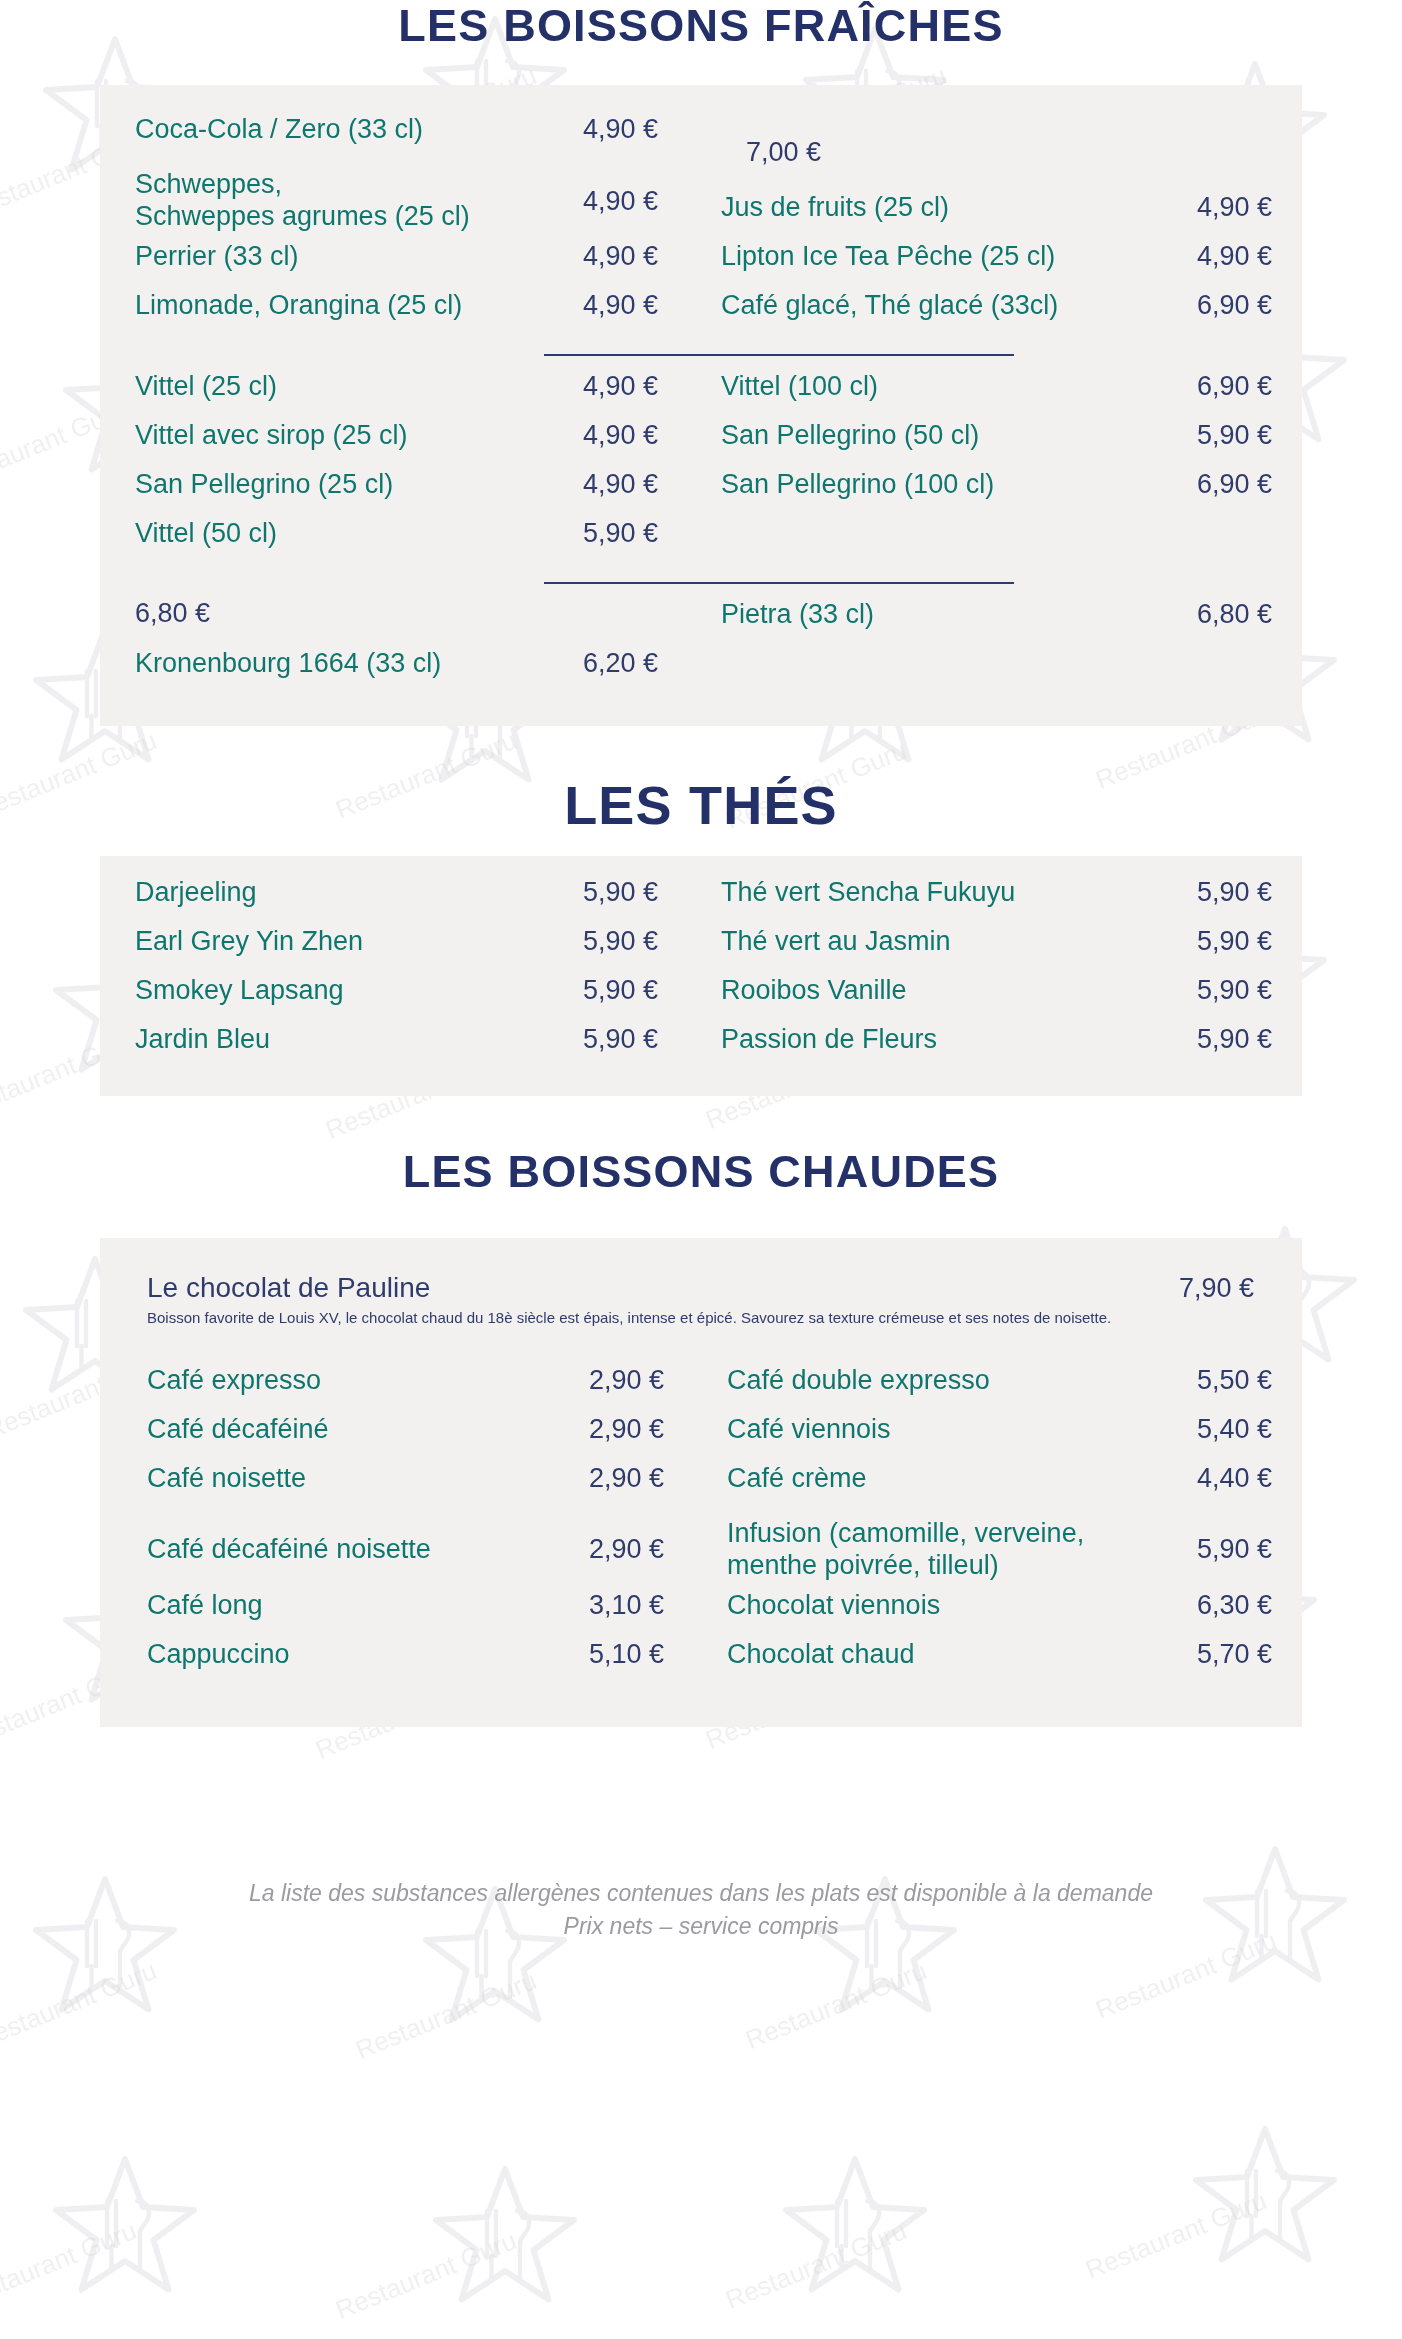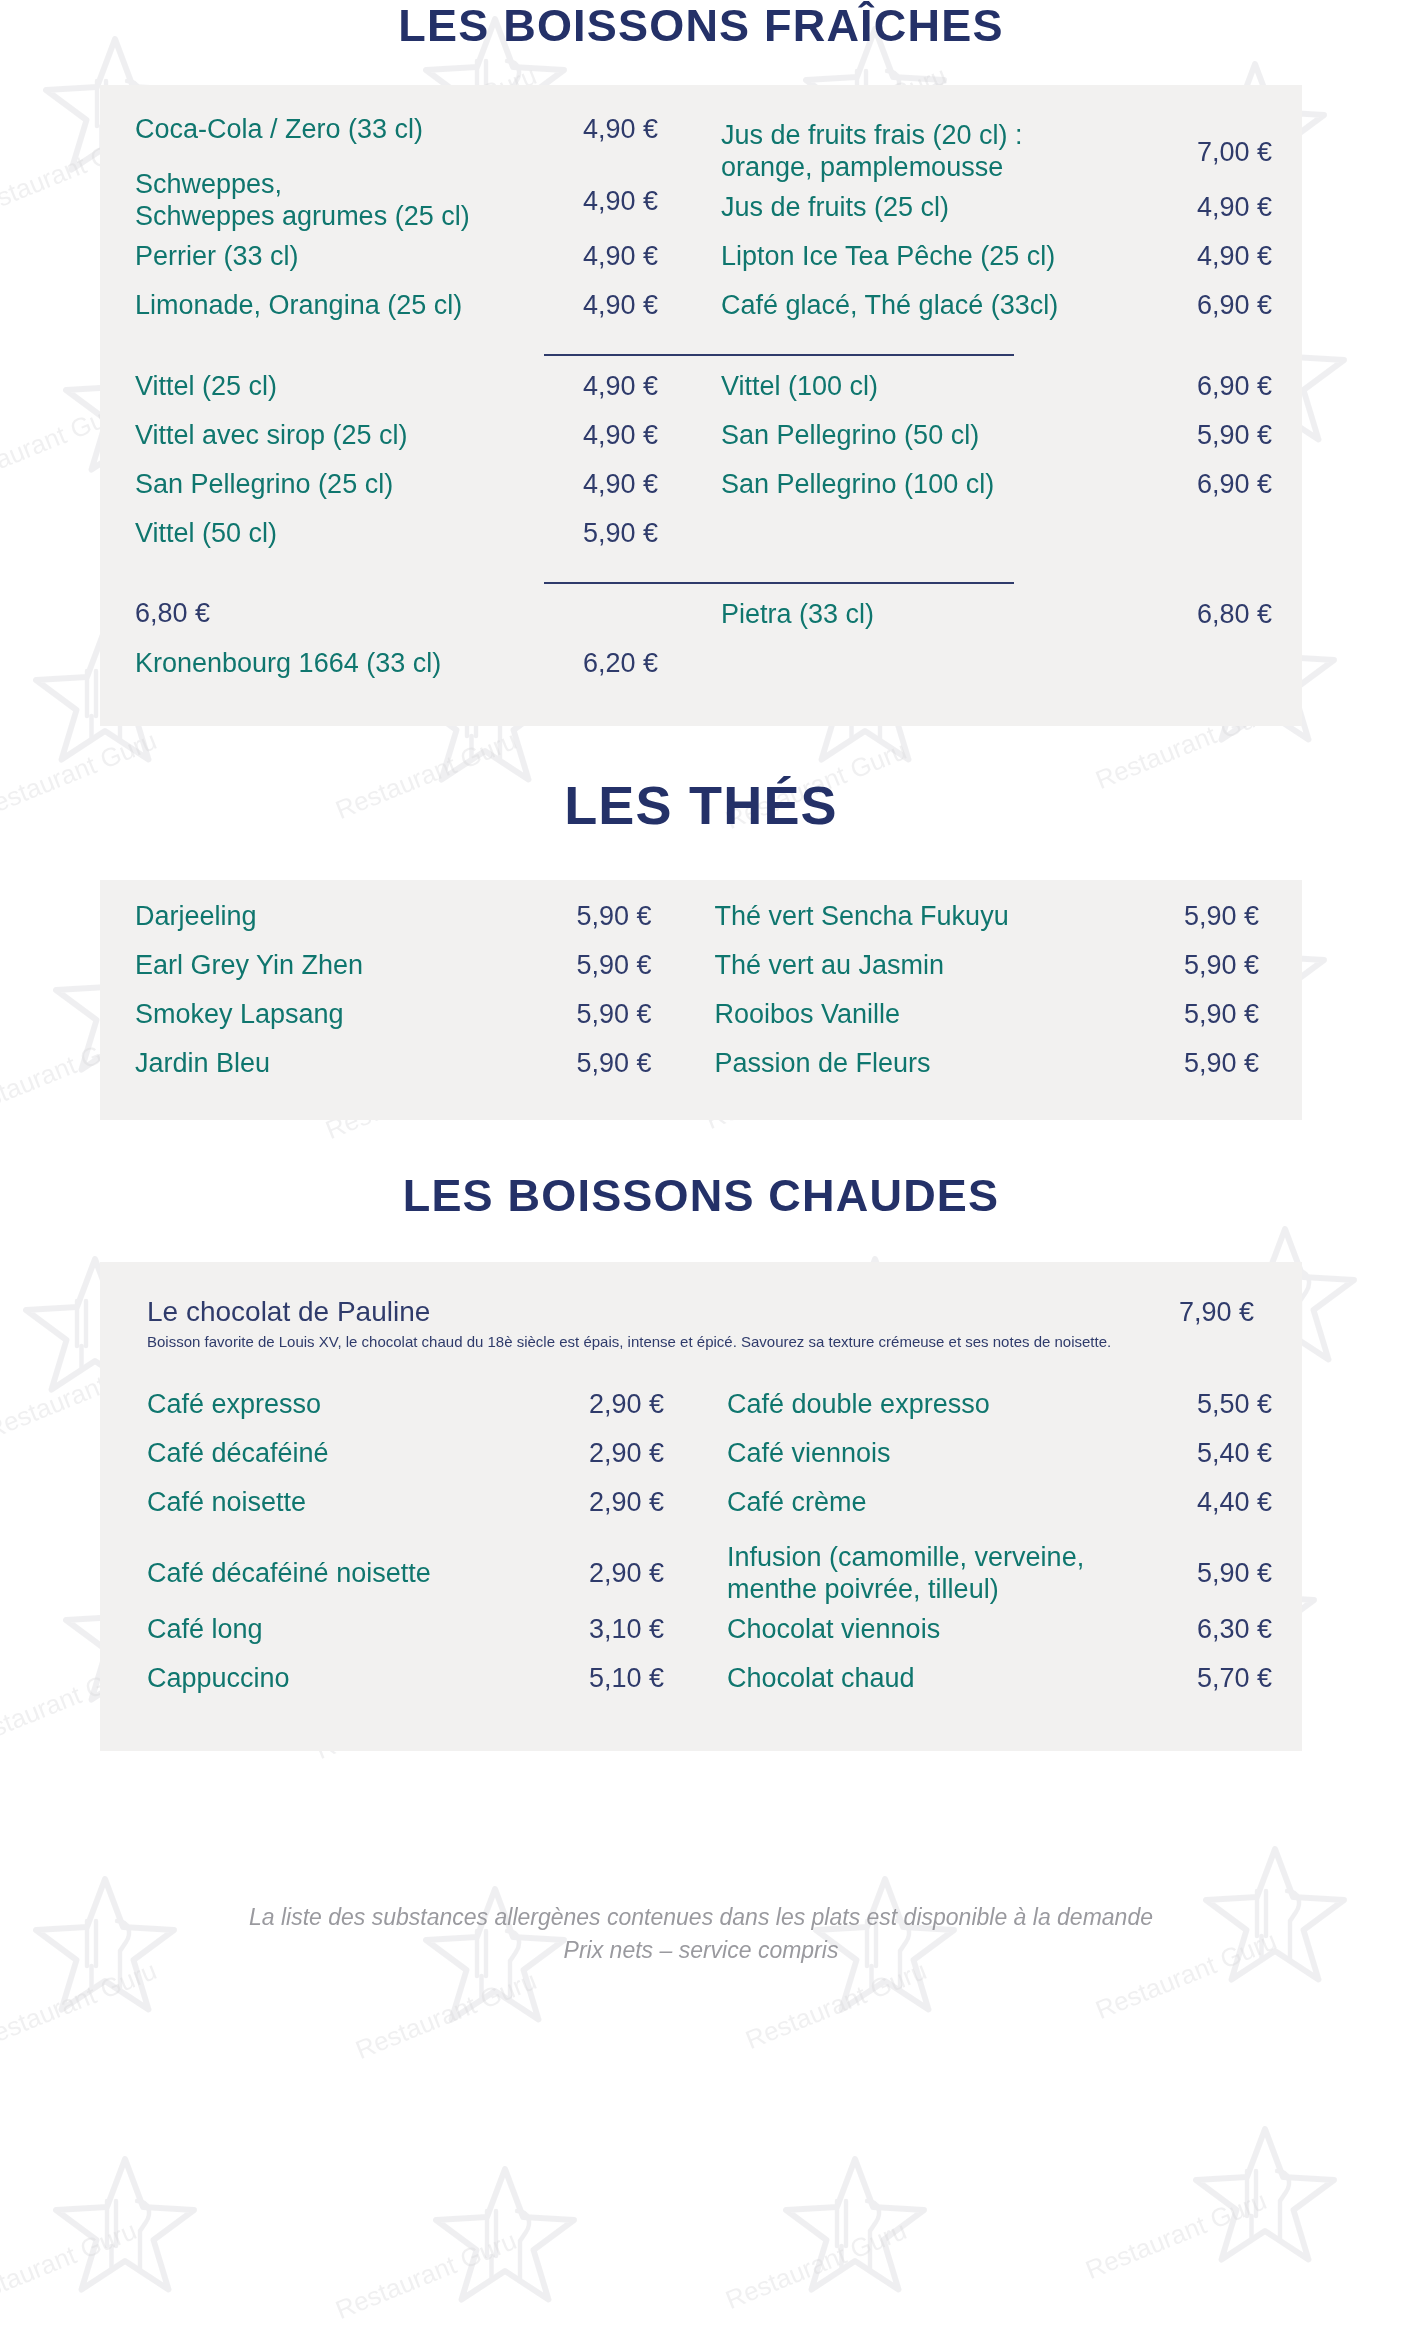--- a/index.html
+++ b/index.html
@@ -56,21 +56,21 @@
   #title-boissons-fraiches { }
   #title-thes { margin-top: 48px; font-size: 54px; }
   #title-boissons-chaudes { margin-top: 50px; font-size: 45px; }
 
   .panel {
     background: #f2f1f0;
     margin: 0 100px;
     position: relative;
   }
   #panel-cold  { margin-top: 33px; padding: 28px 0 30px 0; }
-  #panel-teas  { margin-top: 44px; padding: 20px 13px 24px 0; }
+  #panel-teas  { margin-top: 20px; padding: 20px 0 24px 0; }
   #panel-hot   { margin-top: 40px; padding: 34px 0 40px 12px; }
 
   
   .cols {
     display: flex;
     align-items: flex-start;
   }
   .col {
     flex: 0 0 50%;
     display: flex;
@@ -382,21 +382,20 @@
           <span class="name">Perrier (33 cl)</span>
           <span class="price">4,90 €</span>
         </div>
         <div class="row">
           <span class="name">Limonade, Orangina (25 cl)</span>
           <span class="price">4,90 €</span>
         </div>
       </div>
       <div class="col col-right">
         <div class="row two-line tall">
-          <span class="name multiline">Jus de fruits frais (20 cl) :<br>orange, pamplemousse</span>
           <span class="price">7,00 €</span>
         </div>
         <div class="row">
           <span class="name">Jus de fruits (25 cl)</span>
           <span class="price">4,90 €</span>
         </div>
         <div class="row">
           <span class="name">Lipton Ice Tea Pêche (25 cl)</span>
           <span class="price">4,90 €</span>
         </div>

